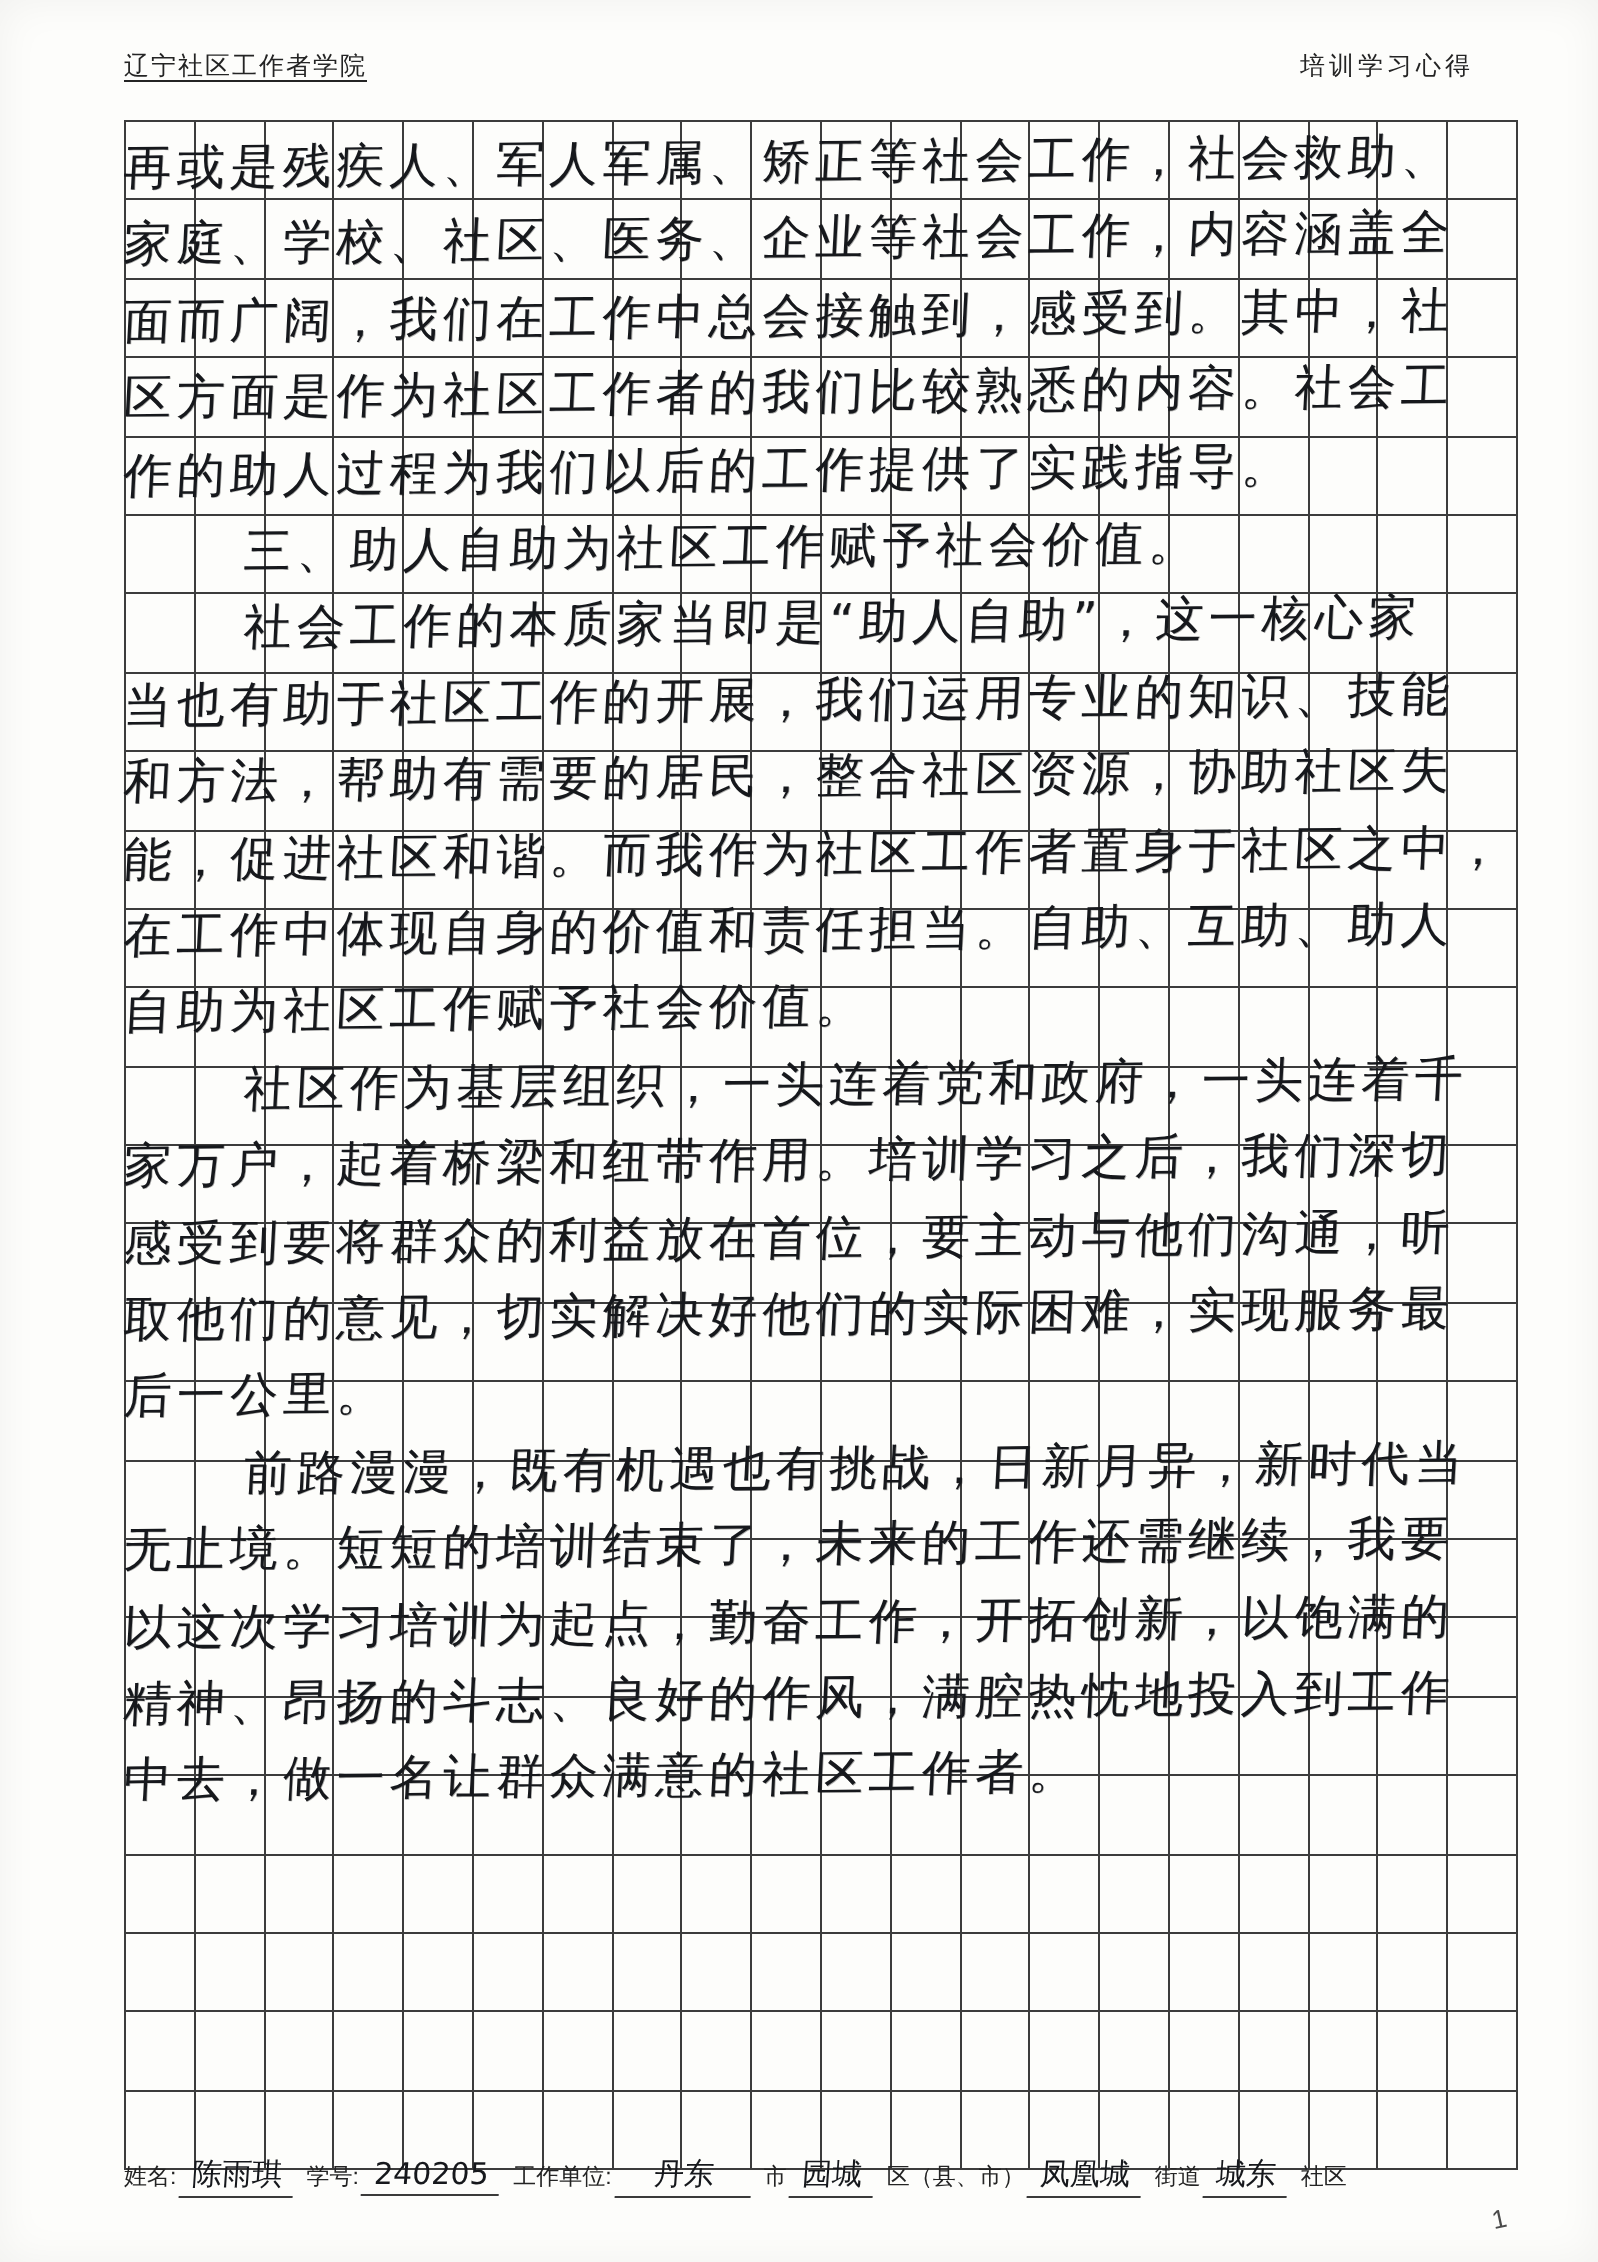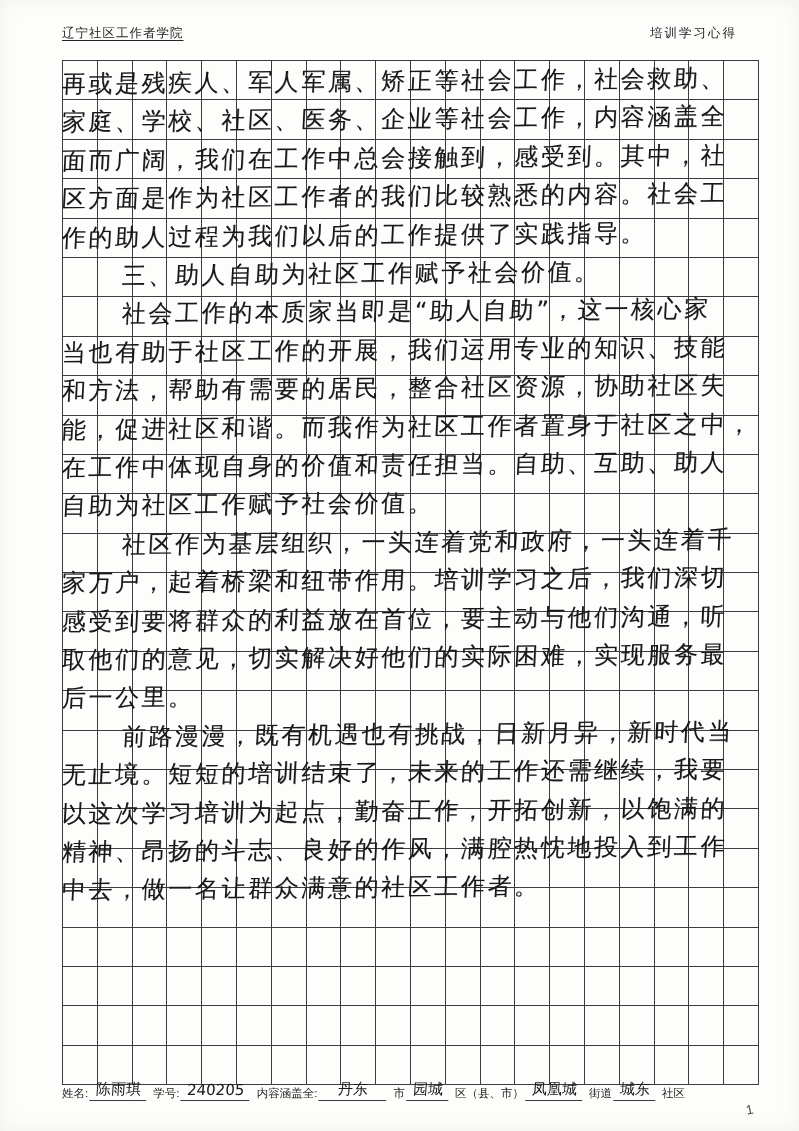--- a/index.html
+++ b/index.html
@@ -91,21 +91,21 @@
   .hw-line.indent { padding-left: 60px; }
 
   
   .page-footer {
     position: absolute;
     left: 62px;
     top: 1075px;
     width: 690px;
     height: 26px;
     display: flex;
-    align-items: flex-end;
+    align-items: center;
     font-size: 11.5px;
     color: #242424;
     white-space: nowrap;
   }
   .page-footer .lbl { margin-right: 2px; }
   .page-footer .fill {
     font-family: "DejaVu Sans", sans-serif;
     font-size: 15px;
     color: #16181c;
     border-bottom: 1px solid #3a3a3a;
@@ -744,21 +744,21 @@
         <div class="hw-line" style="top: 772px;">精神、昂扬的斗志、良好的作风，满腔热忱地投入到工作</div>
         <div class="hw-line" style="top: 810.4px;">中去，做一名让群众满意的社区工作者。</div>
       </div>
   </div>
 
   <div class="page-footer">
     <span class="lbl">姓名:</span>
     <span class="fill">陈雨琪</span>
     <span class="lbl">学号:</span>
     <span class="fill wide">240205</span>
-    <span class="lbl">内容涵盖全:</span>
+    <span class="lbl">工作单位:</span>
     <span class="fill wide">丹东</span>
     <span class="lbl">市</span>
     <span class="fill">园城</span>
     <span class="lbl">区（县、市）</span>
     <span class="fill">凤凰城</span>
     <span class="lbl">街道</span>
     <span class="fill">城东</span>
     <span class="lbl">社区</span>
   </div>
 

